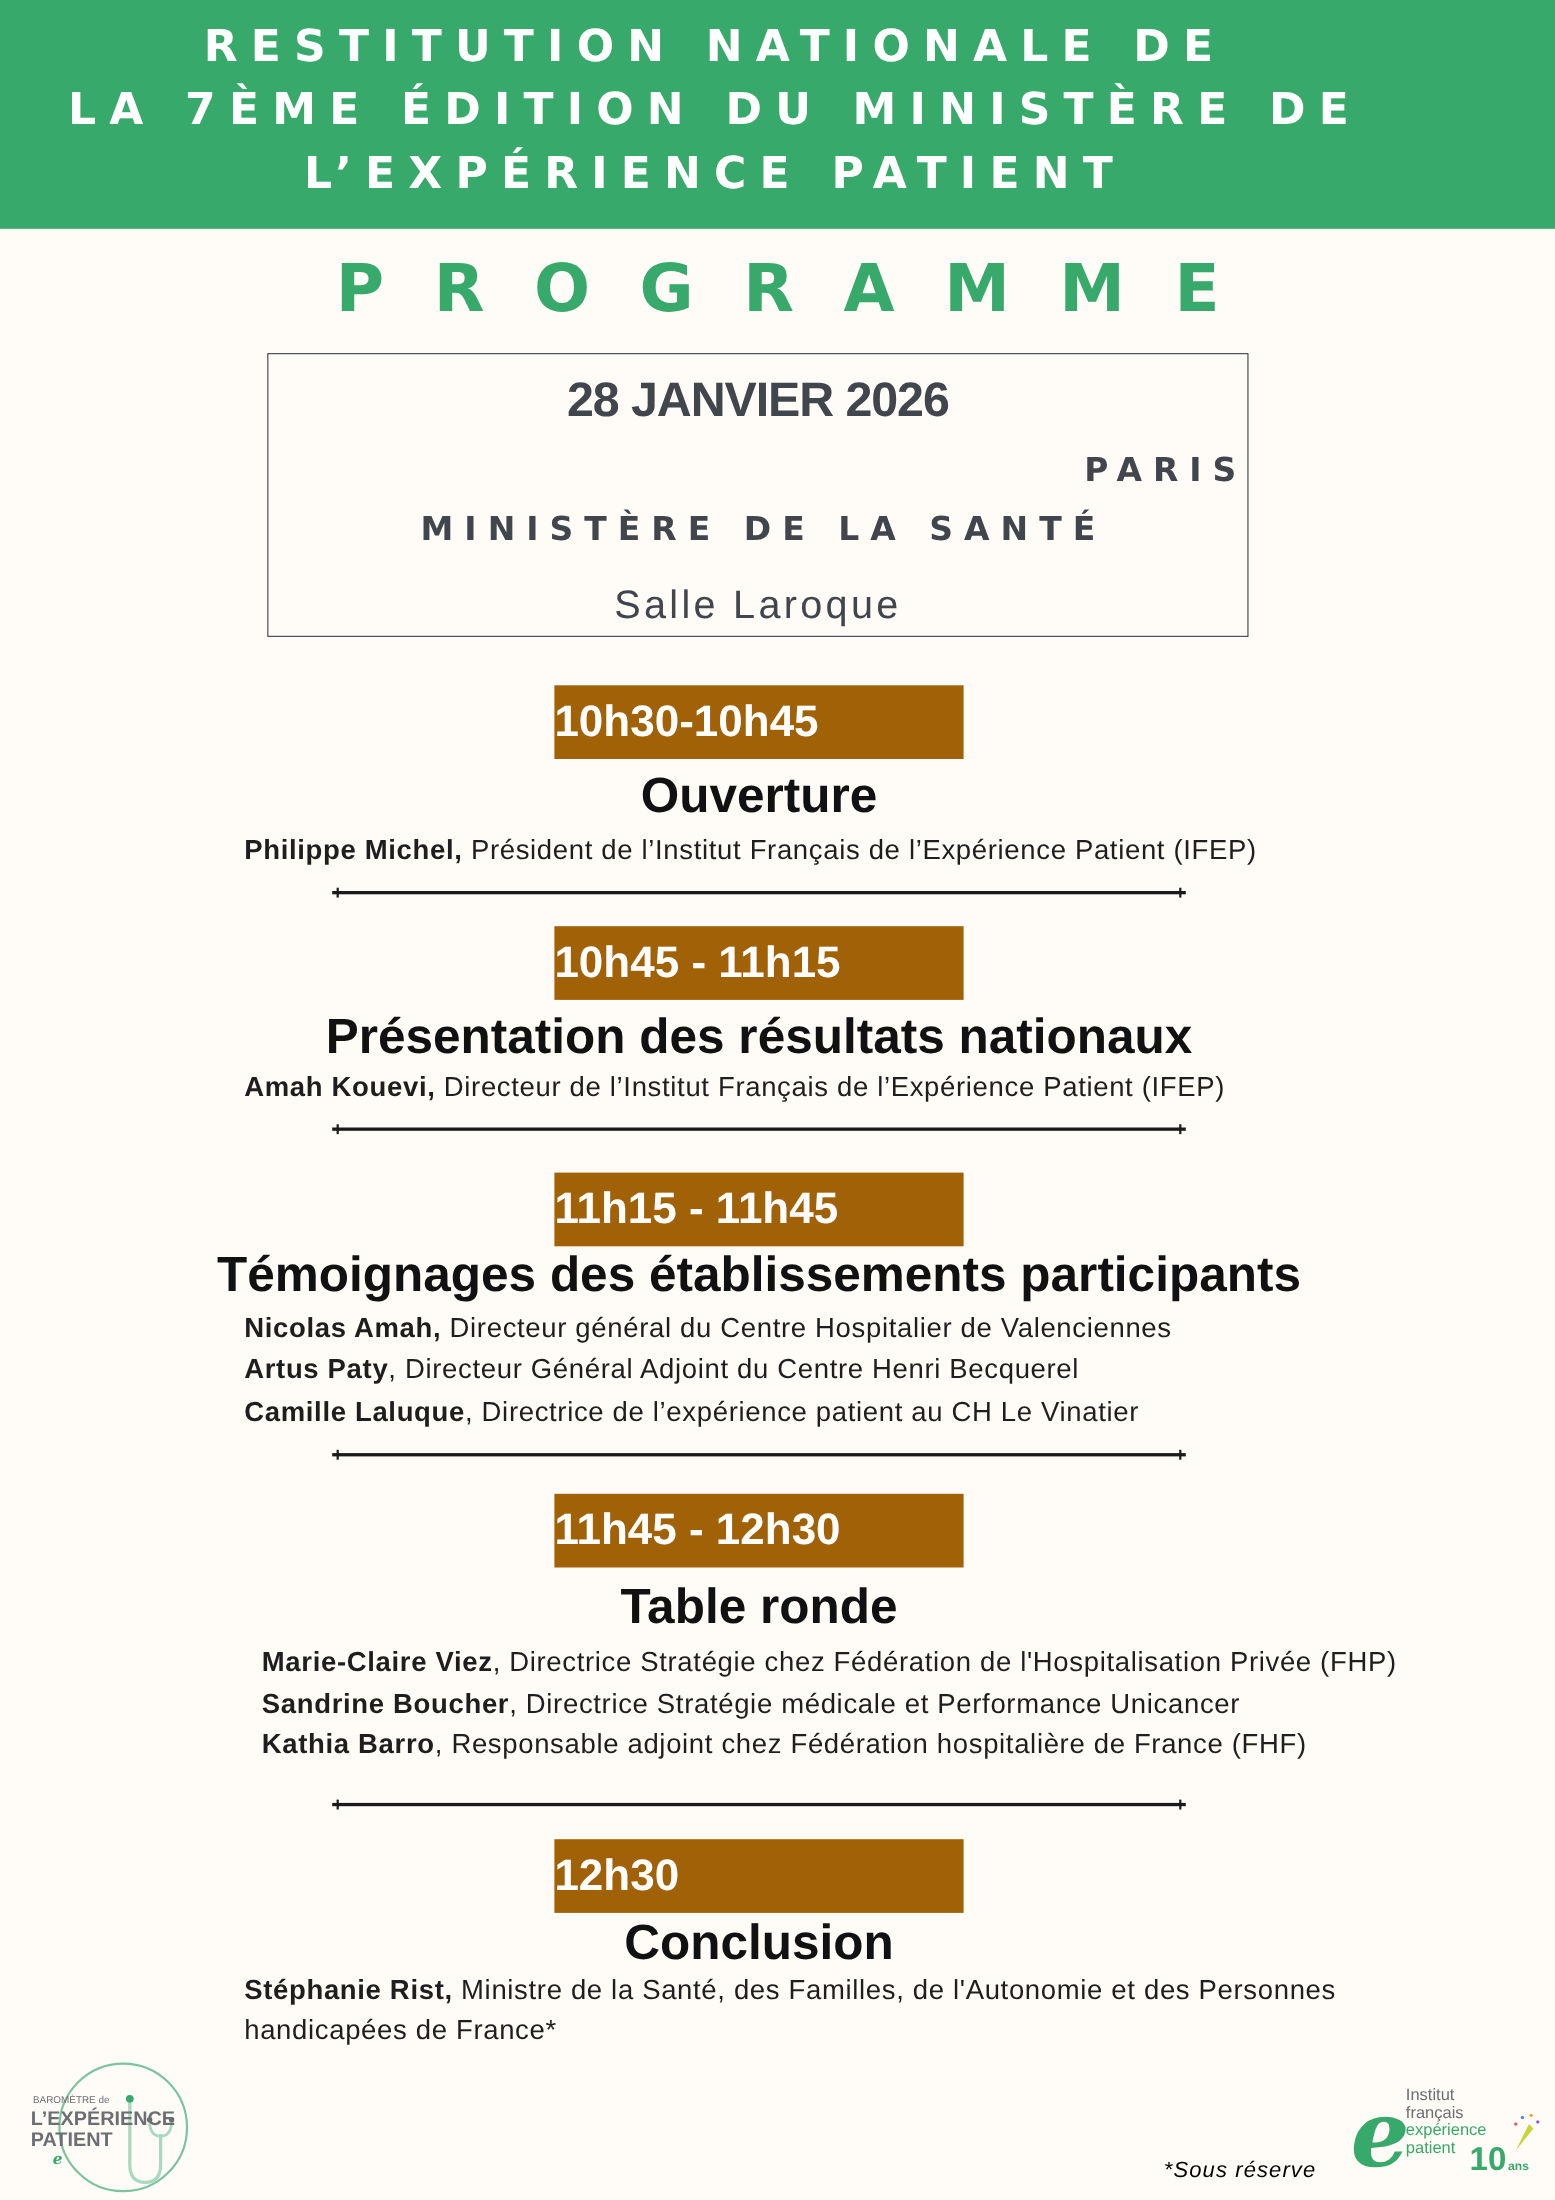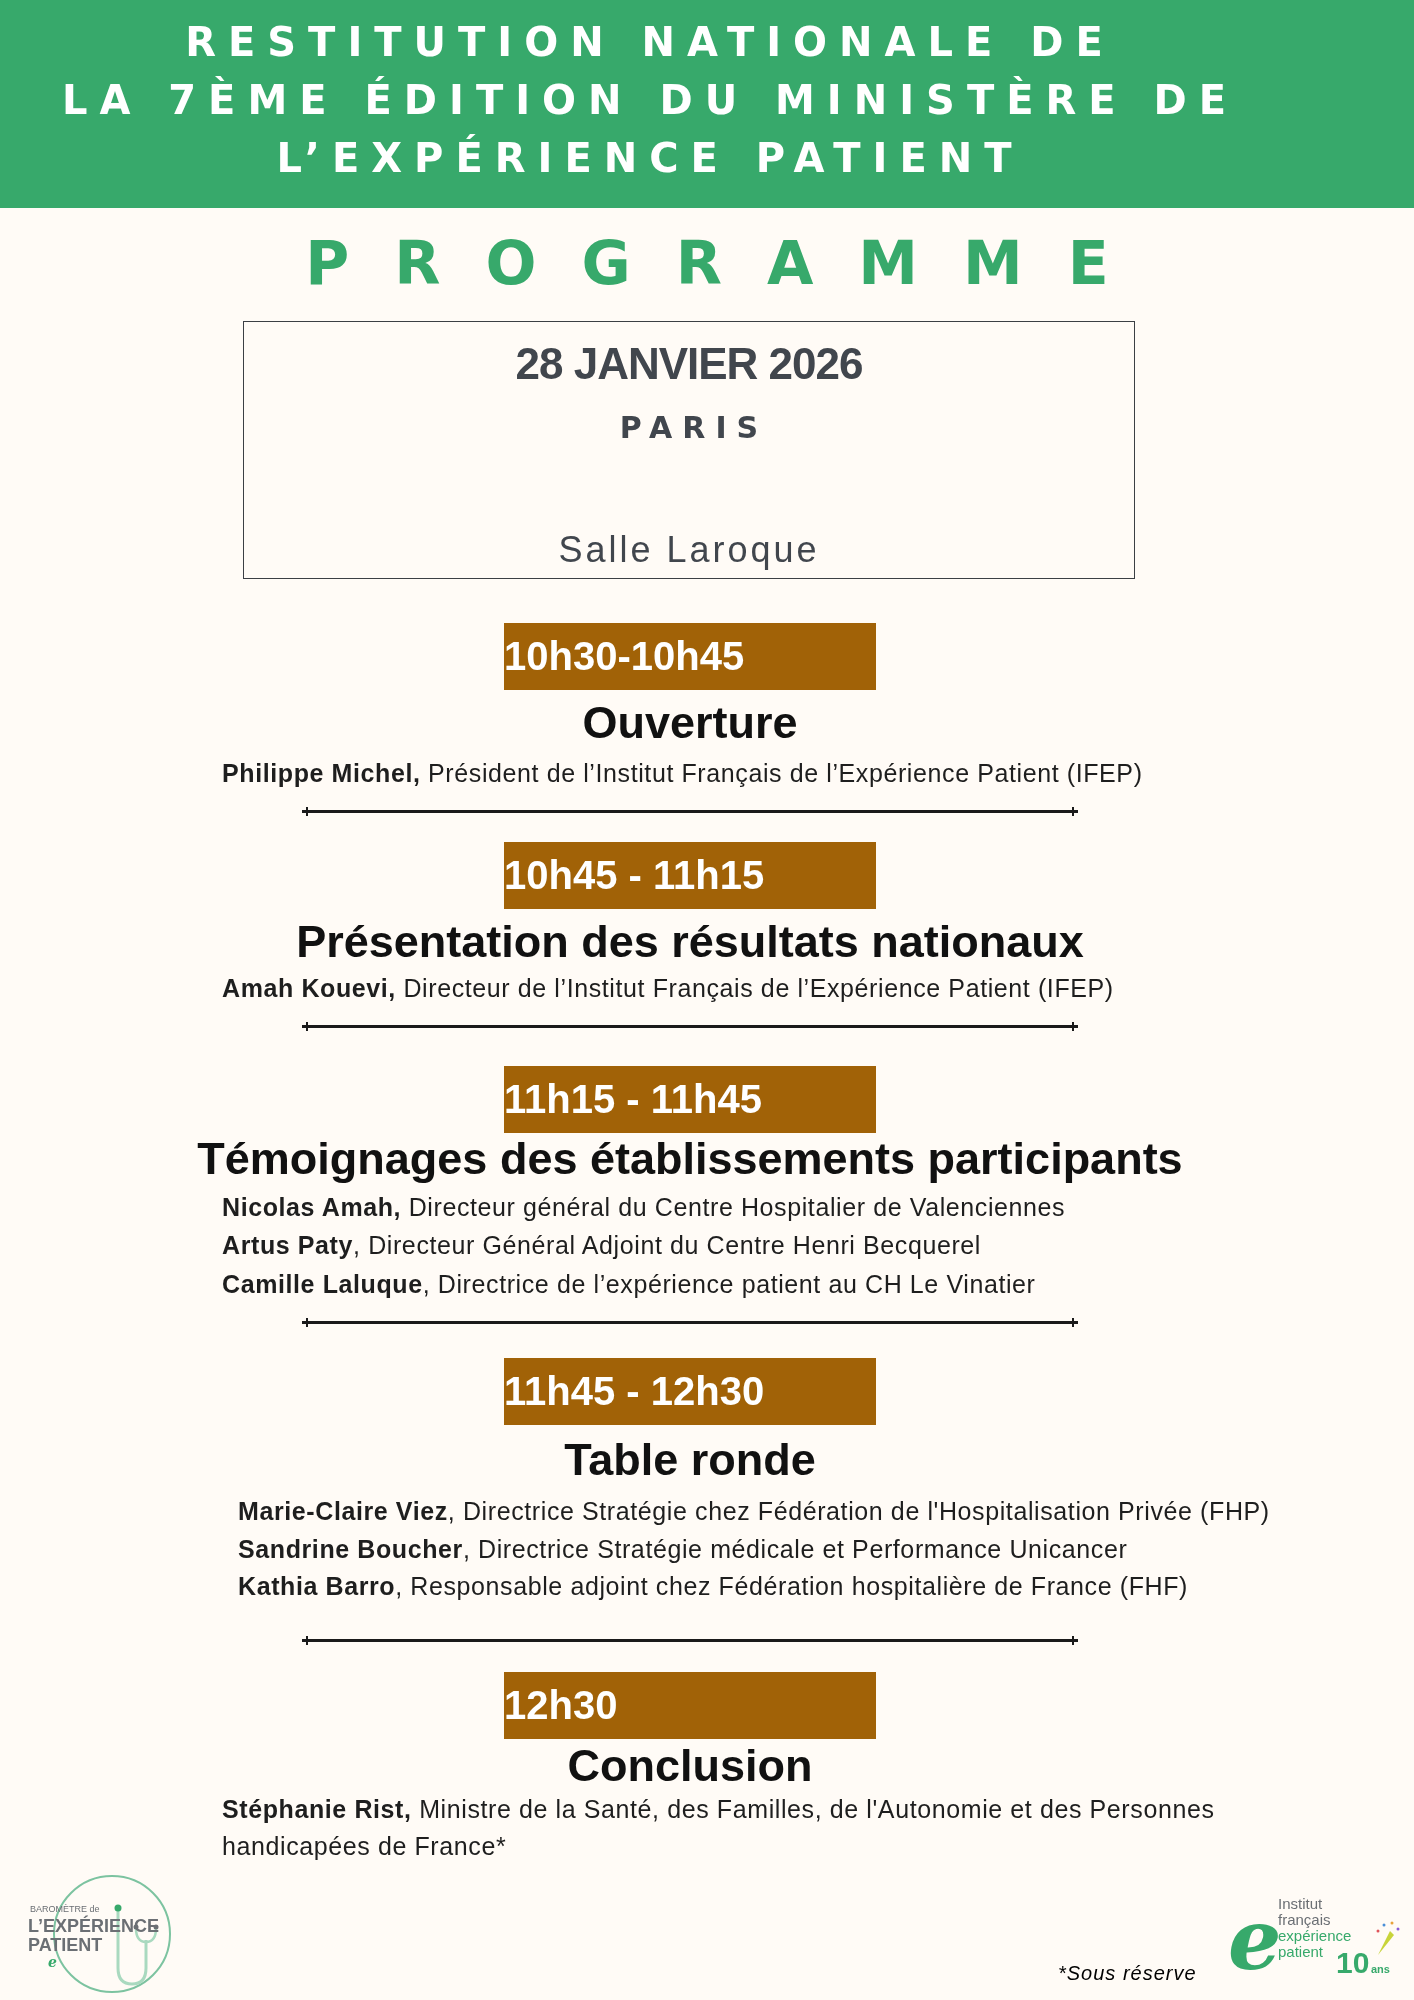--- a/index.html
+++ b/index.html
@@ -12,21 +12,21 @@
   .hdr-line { position: absolute; left: 0; width: 1300px; text-align: center; color: #ffffff;
               font-family: "DejaVu Sans", sans-serif; font-weight: bold; font-size: 40px; letter-spacing: 12px;
               line-height: 48px; }
 
   #programme { top: 226px; color: #37a96b; font-family: "DejaVu Sans", sans-serif; font-weight: bold;
                font-size: 60px; letter-spacing: 45px; line-height: 74px; padding-left: 45px; box-sizing: border-box; }
 
   #info-box { left: 243px; top: 321px; width: 892px; height: 258px; border: 1.5px solid #3b3f44; box-sizing: border-box; }
   .box-text { position: absolute; left: 0; width: 100%; text-align: center; color: #41464d; }
   #date { top: 16px; font-family: "Liberation Sans", sans-serif; font-weight: bold; font-size: 44px; line-height: 52px; letter-spacing: -1px; }
-  #city { top: 86px; font-family: "DejaVu Sans", sans-serif; font-weight: bold; font-size: 30px; letter-spacing: 10px; line-height: 40px; padding-left: 10px; box-sizing: border-box; }
+  #city { top: 86px; font-family: "DejaVu Sans", sans-serif; font-weight: bold; font-size: 30px; letter-spacing: 10px; line-height: 40px; padding-left: 10px; box-sizing: border-box; text-align: right; }
   #venue { top: 140px; font-family: "DejaVu Sans", sans-serif; font-weight: bold; font-size: 30px; letter-spacing: 10px; line-height: 40px; padding-left: 10px; box-sizing: border-box; }
   #room { top: 192px; font-family: "Liberation Sans", sans-serif; font-size: 36px; letter-spacing: 3px; line-height: 46px; font-weight: normal; margin-top: 13px; }
 
   .pill { position: absolute; left: 504px; width: 372px; height: 67px; background: #a16207; color: #ffffff;
           text-align: left; font-family: "Liberation Sans", sans-serif; font-weight: bold; font-size: 40px;
           line-height: 67px; letter-spacing: 0px; }
   .session-title { position: absolute; left: 0; width: 1380px; text-align: center; font-family: "Liberation Sans", sans-serif;
                    font-weight: bold; font-size: 45px; line-height: 44px; color: #111; }
   .speaker { position: absolute; left: 182px; font-family: "Liberation Sans", sans-serif; font-size: 25px; line-height: 32px;
              color: #1e1e1e; white-space: nowrap; letter-spacing: 0.6px; margin-left: 40px; }
@@ -48,20 +48,21 @@
   <div class="hdr-line" style="top:18px">RESTITUTION NATIONALE DE</div>
   <div class="hdr-line" style="top:76px">LA 7ÈME ÉDITION DU MINISTÈRE DE</div>
   <div class="hdr-line" style="top:134px">L’EXPÉRIENCE PATIENT</div>
 </div>
 
 <div id="programme" class="abs center-x">PROGRAMME</div>
 
 <div id="info-box" class="abs">
   <div id="date" class="box-text">28 JANVIER 2026</div>
   <div id="city" class="box-text">PARIS</div>
+  <div id="venue" class="box-text">MINISTÈRE DE LA SANTÉ</div>
   <div id="room" class="box-text">Salle Laroque</div>
 </div>
 
 <div class="pill" style="top:623px">10h30-10h45</div>
 <div class="session-title" style="top:701px">Ouverture</div>
 <div class="speaker" style="top:757px"><b>Philippe Michel,</b><span> Président de l’Institut Français de l’Expérience Patient (IFEP)</span></div>
 <div class="divider" style="top:810px"></div>
 
 <div class="pill" style="top:842px">10h45 - 11h15</div>
 <div class="session-title" style="top:920px">Présentation des résultats nationaux</div>

